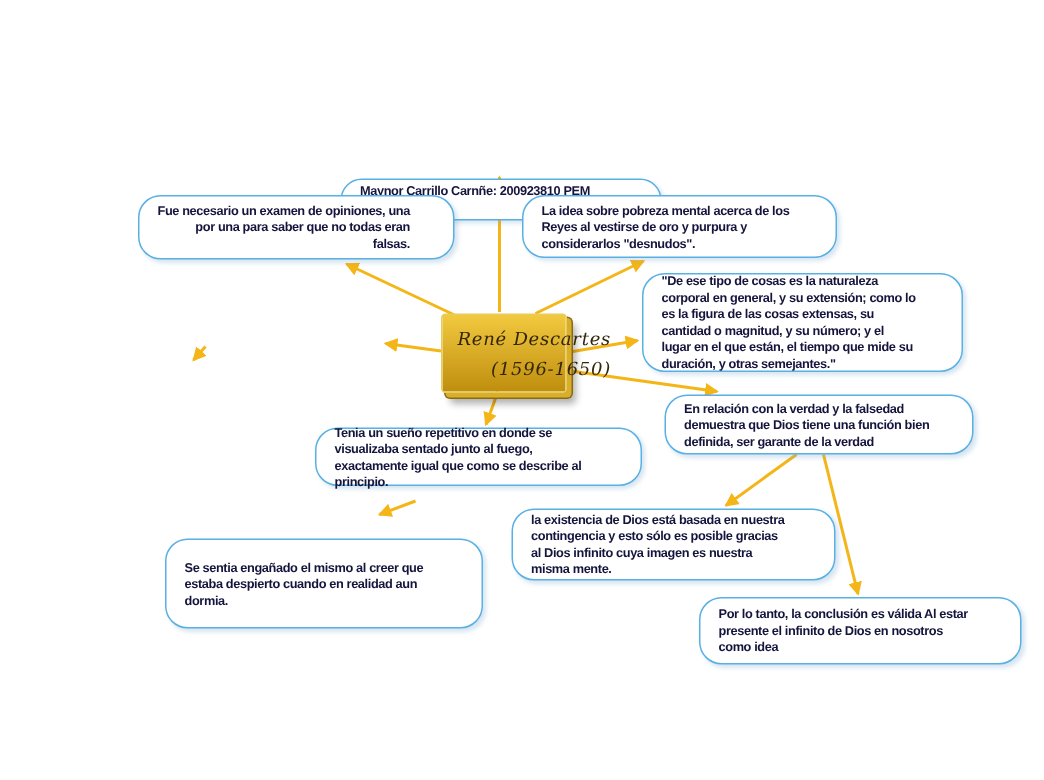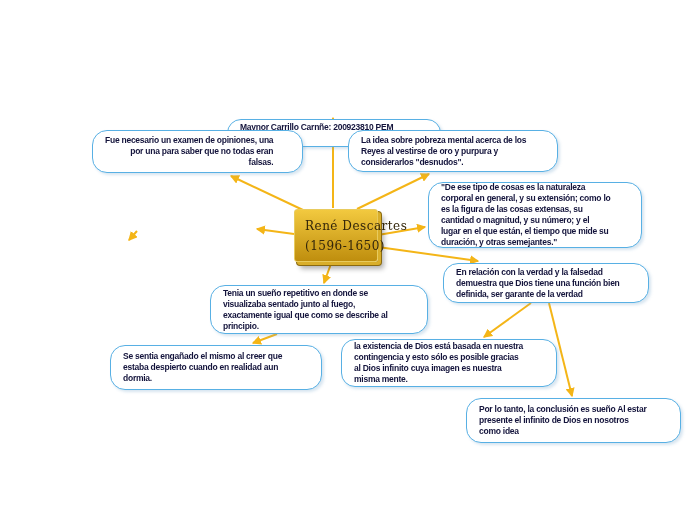--- a/index.html
+++ b/index.html
@@ -26,22 +26,22 @@
   .node.central{
     background:linear-gradient(to bottom,var(--central-top,#f2c93f) 0%,var(--central-bottom,#bf8e0e) 100%);
     border:1px solid #e8cb5e;
     border-radius:3px;
     box-shadow:3px 3px 0 #d9ae2a,3px 3px 0 1px #8a6a10,6px 7px 5px rgba(0,0,0,0.30);
     padding:4px 10px;
   }
   .node.central span{
     color:var(--central-text,#33260a);
     font-family:"DejaVu Serif","Liberation Serif",serif;
-    font-weight:normal;
-    font-size:12px;line-height:20px;letter-spacing:0.5px;
+    font-style:italic;font-weight:normal;
+    font-size:12px;line-height:20px;letter-spacing:0.5px;text-align:right;
   }
 </style>
 </head>
 <body>
 
 <div id="canvas">
   <svg id="connectors">
     <defs>
       <marker id="arrowhead" viewBox="0 0 6 6" refX="5.2" refY="3" markerWidth="4.6" markerHeight="4.6" orient="auto">
         <path id="arrowpath" d="M0,0 L6,3 L0,6 Z" fill="#f4b517"></path>
@@ -81,40 +81,40 @@
 considerarlos "desnudos".</span>
     </div>
     <div class="node" style="left: 428px; top: 182px; width: 214px; height: 66px;">
       <span>"De ese tipo de cosas es la naturaleza
 corporal en general, y su extensión; como lo
 es la figura de las cosas extensas, su
 cantidad o magnitud, y su número; y el
 lugar en el que están, el tiempo que mide su
 duración, y otras semejantes."</span>
     </div>
-    <div class="node" style="left: 210px; top: 285px; width: 218px; height: 49px;">
+    <div class="node" style="left: 210px; top: 285px; width: 218px; height: 39px;">
       <span>Tenia un sueño repetitivo en donde se
 visualizaba sentado junto al fuego,
 exactamente igual que como se describe al
 principio.</span>
     </div>
     <div class="node" style="left: 443px; top: 263px; width: 206px; height: 40px;">
       <span>En relación con la verdad y la falsedad
 demuestra que Dios tiene una función bien
 definida, ser garante de la verdad</span>
     </div>
-    <div class="node" style="left: 110px; top: 345px; width: 212px; height: 45px;">
+    <div class="node" style="left: 110px; top: 359px; width: 212px; height: 60px;">
       <span>Se sentia engañado el mismo al creer que
 estaba despierto cuando en realidad aun
 dormia.</span>
     </div>
-    <div class="node" style="left: 341px; top: 339px; width: 216px; height: 48px; border-radius: 14px;">
+    <div class="node" style="left: 341px; top: 339px; width: 216px; height: 48px;">
       <span>la existencia de Dios está basada en nuestra
 contingencia y esto sólo es posible gracias
 al Dios infinito cuya imagen es nuestra
 misma mente.</span>
     </div>
     <div class="node" style="left: 466px; top: 398px; width: 215px; height: 45px;">
-      <span>Por lo tanto, la conclusión es sueño Al estar
+      <span>Por lo tanto, la conclusión es válida Al estar
 presente el infinito de Dios en nosotros
 como idea</span>
     </div>
   </div>
 
 </body></html>

